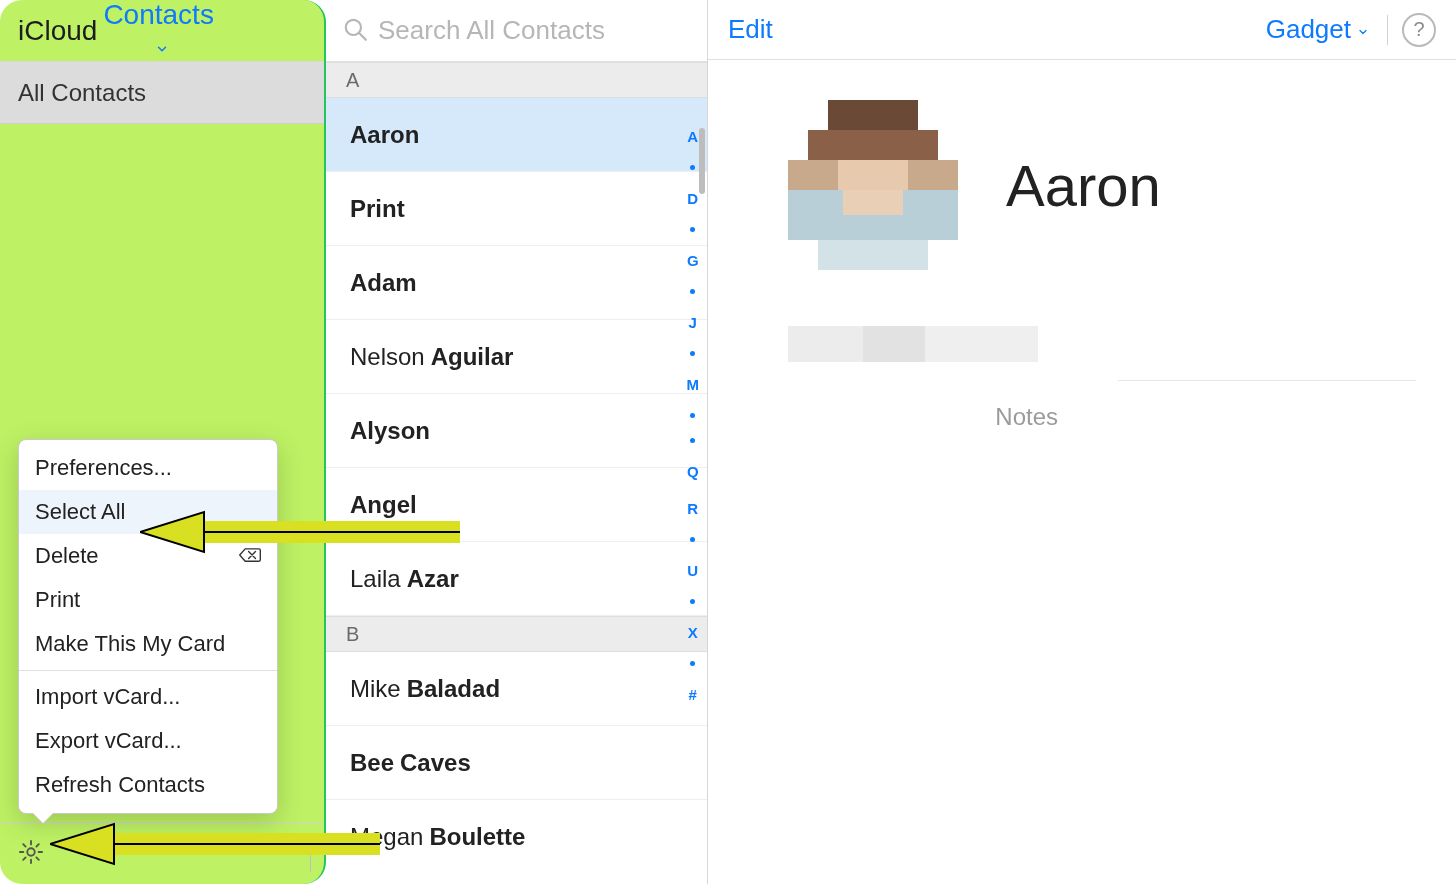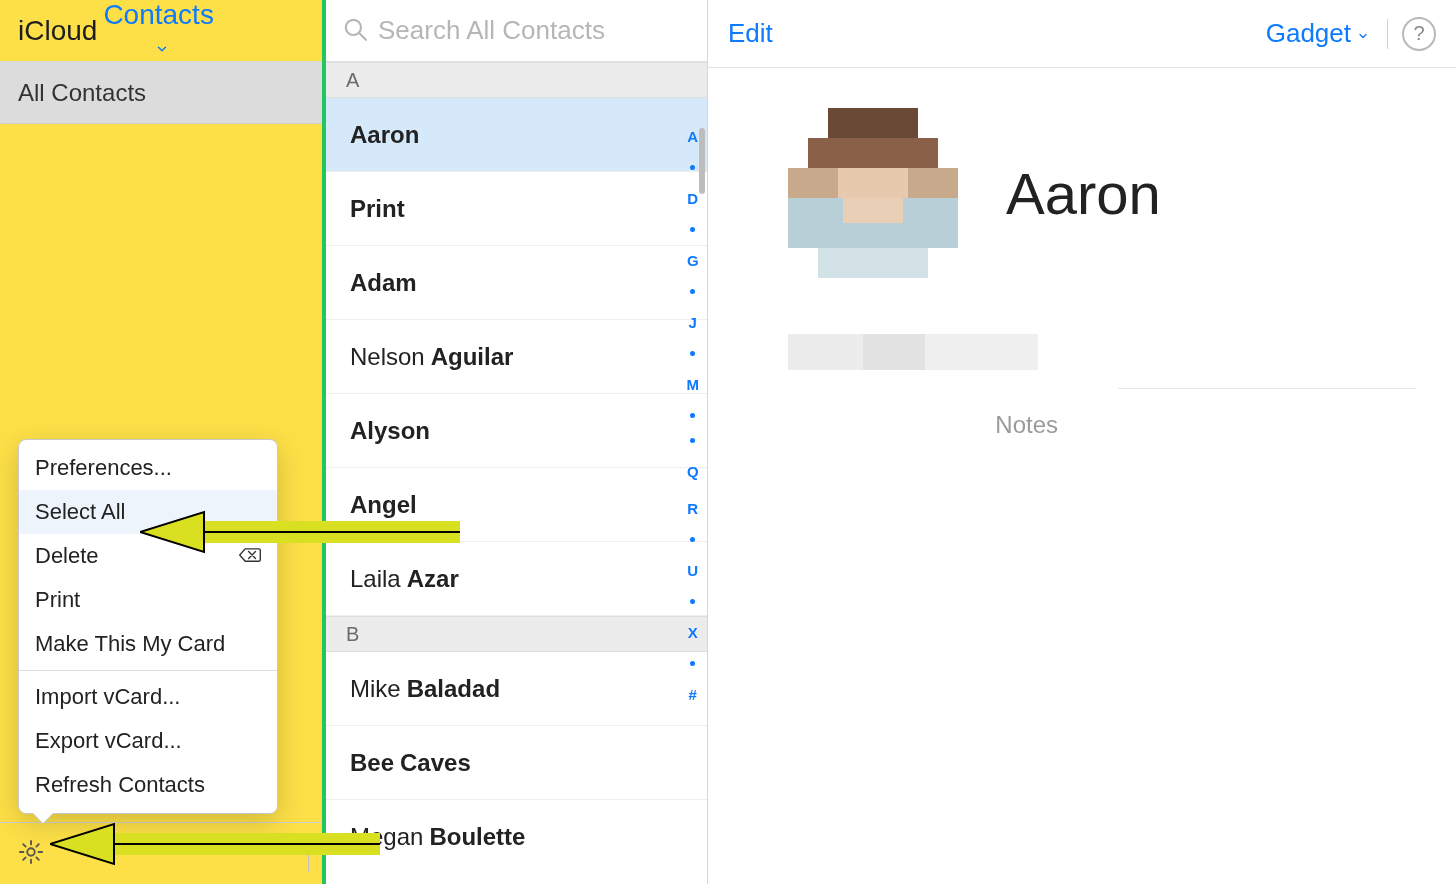--- a/index.html
+++ b/index.html
@@ -1,20 +1,20 @@
 <!DOCTYPE html>
 <html><head>
 <meta charset="utf-8">
 <style>
   * { box-sizing: border-box; margin: 0; padding: 0; }
   html, body { width: 1456px; height: 884px; font-family: -apple-system, "Helvetica Neue", Arial, sans-serif; background: #fff; overflow: hidden; }
   body { display: flex; position: relative; }
 
   
-  .sidebar { width: 326px; height: 100%; background: #fde047; border-right: 4px solid #22c55e; display: flex; flex-direction: column; position: relative; }
+  .sidebar { width: 326px; height: 100%; background: #bef264; border-right: 2px solid #22c55e; display: flex; flex-direction: column; position: relative; border-radius: 22px; }
   .sidebar-header { height: 62px; display: flex; align-items: center; padding: 0 18px; font-size: 28px; font-weight: 400; border-bottom: 1px solid #d7d7d7; }
   .sidebar-header .brand { color: #1d1d1f; font-weight: 500; margin-right: 6px; }
   .sidebar-header .section { color: #0e7afe; font-weight: 300; display: flex; align-items: center; cursor: pointer; flex-direction: column; }
   .sidebar-header .chev { margin-left: 6px; }
   .chev svg { width: 14px; height: 14px; }
   .chev-sm svg { width: 12px; height: 12px; }
 
   .sidebar-group { background: #dcdcdc; height: 62px; display: flex; align-items: center; padding: 0 18px; font-size: 24px; color: #333; border-bottom: 1px solid #cfcfcf; }
 
   .sidebar-spacer { flex: 1 1 auto; }
@@ -49,21 +49,21 @@
 
   .alpha-index { position:absolute; top:66px; right:8px; display:flex; flex-direction:column; align-items:center; gap:20px; color:#0e7afe; font-size:15px; font-weight:600; z-index:5; pointer-events:auto; }
   .alpha-index .dot { width:5px; height:5px; border-radius:50%; background:#0e7afe; }
   .alpha-index span { cursor:pointer; }
 
   
   .fake-scroll { position:absolute; top:66px; right:2px; width:6px; height:66px; background:#bdbdbd; border-radius:3px; }
 
   
   .detail { flex:1; height:100%; display:flex; flex-direction:column; }
-  .detail-header { height:68px; border-bottom:1px solid #e1e1e1; display:flex; align-items:center; padding:12px 20px; font-size:26px; }
+  .detail-header { height:60px; border-bottom:1px solid #e1e1e1; display:flex; align-items:center; padding:12px 20px; font-size:26px; }
   .edit-link { color:#0e7afe; font-weight:400; cursor:pointer; }
   .hdr-spacer { flex:1; }
   .gadget { color:#0e7afe; display:flex; align-items:center; gap:6px; cursor:pointer; margin-right:18px; }
   .help-btn { width:34px; height:34px; border:2px solid #b9b9b9; border-radius:50%; display:flex; align-items:center; justify-content:center; color:#8a8a8a; font-size:20px; cursor:pointer; margin-left:14px; }
   .hdr-div { width:1px; height:30px; background:#d2d2d2; }
 
   .card { padding: 40px 40px 0 80px; }
   .card-top { display:flex; align-items:center; gap:48px; }
   .avatar { width:170px; height:170px; position:relative; }
   .avatar .px { position:absolute; }

